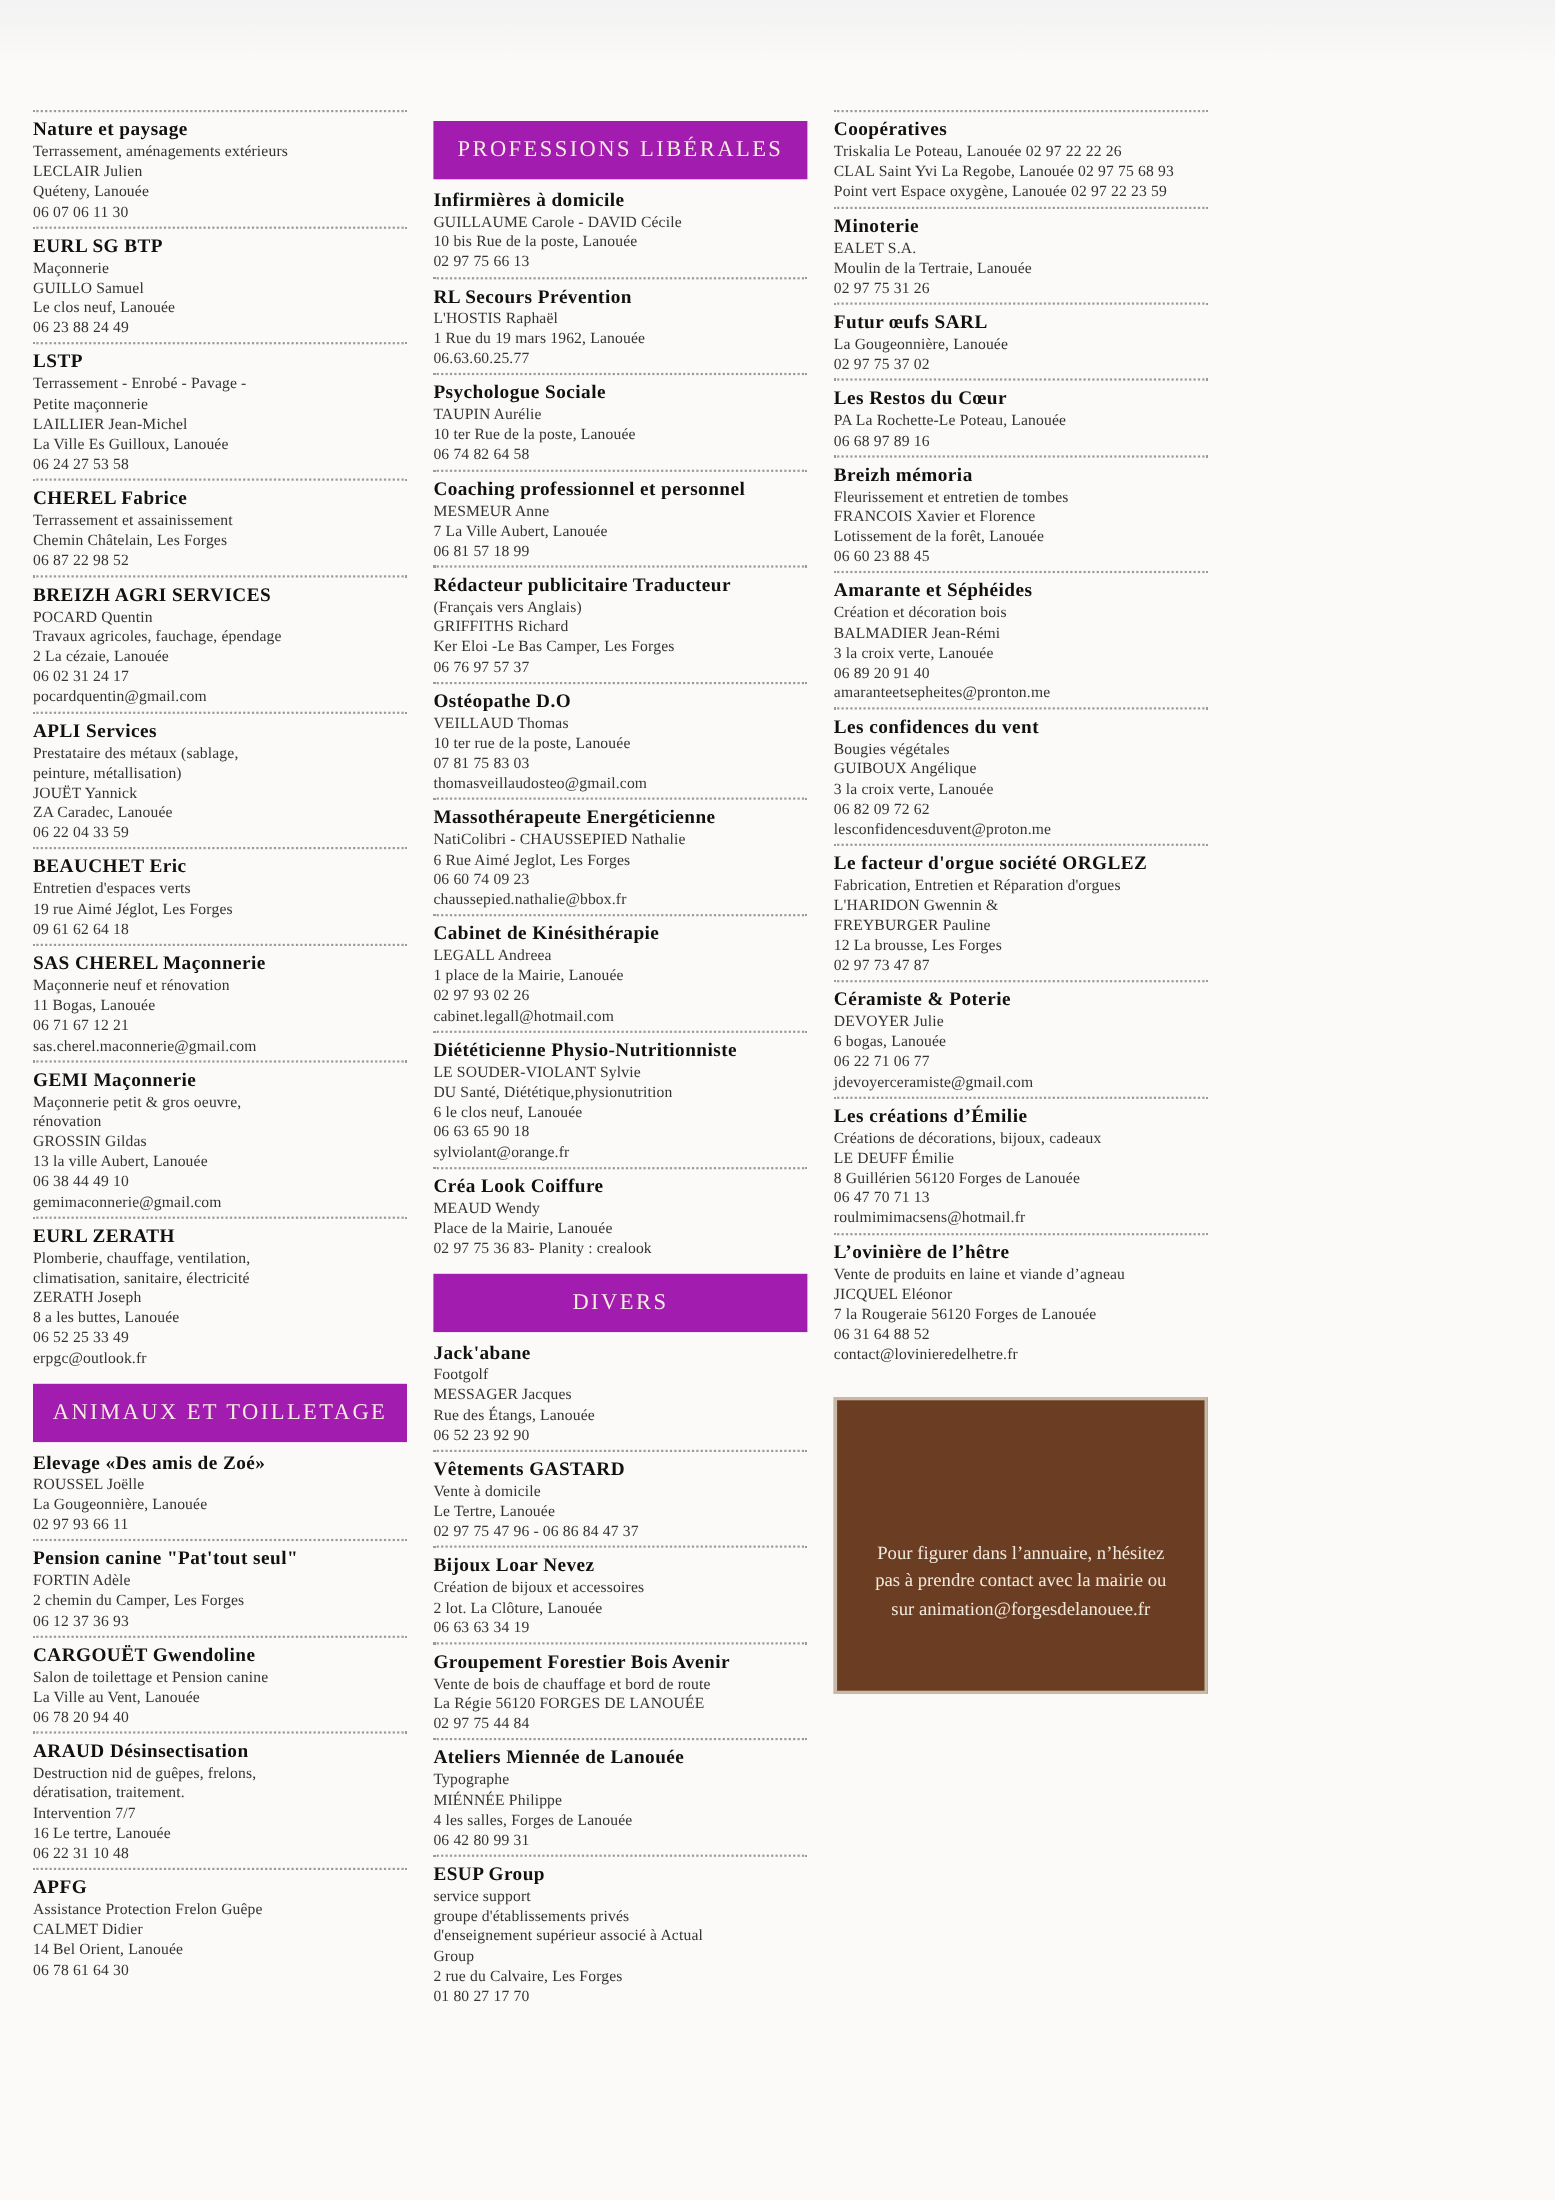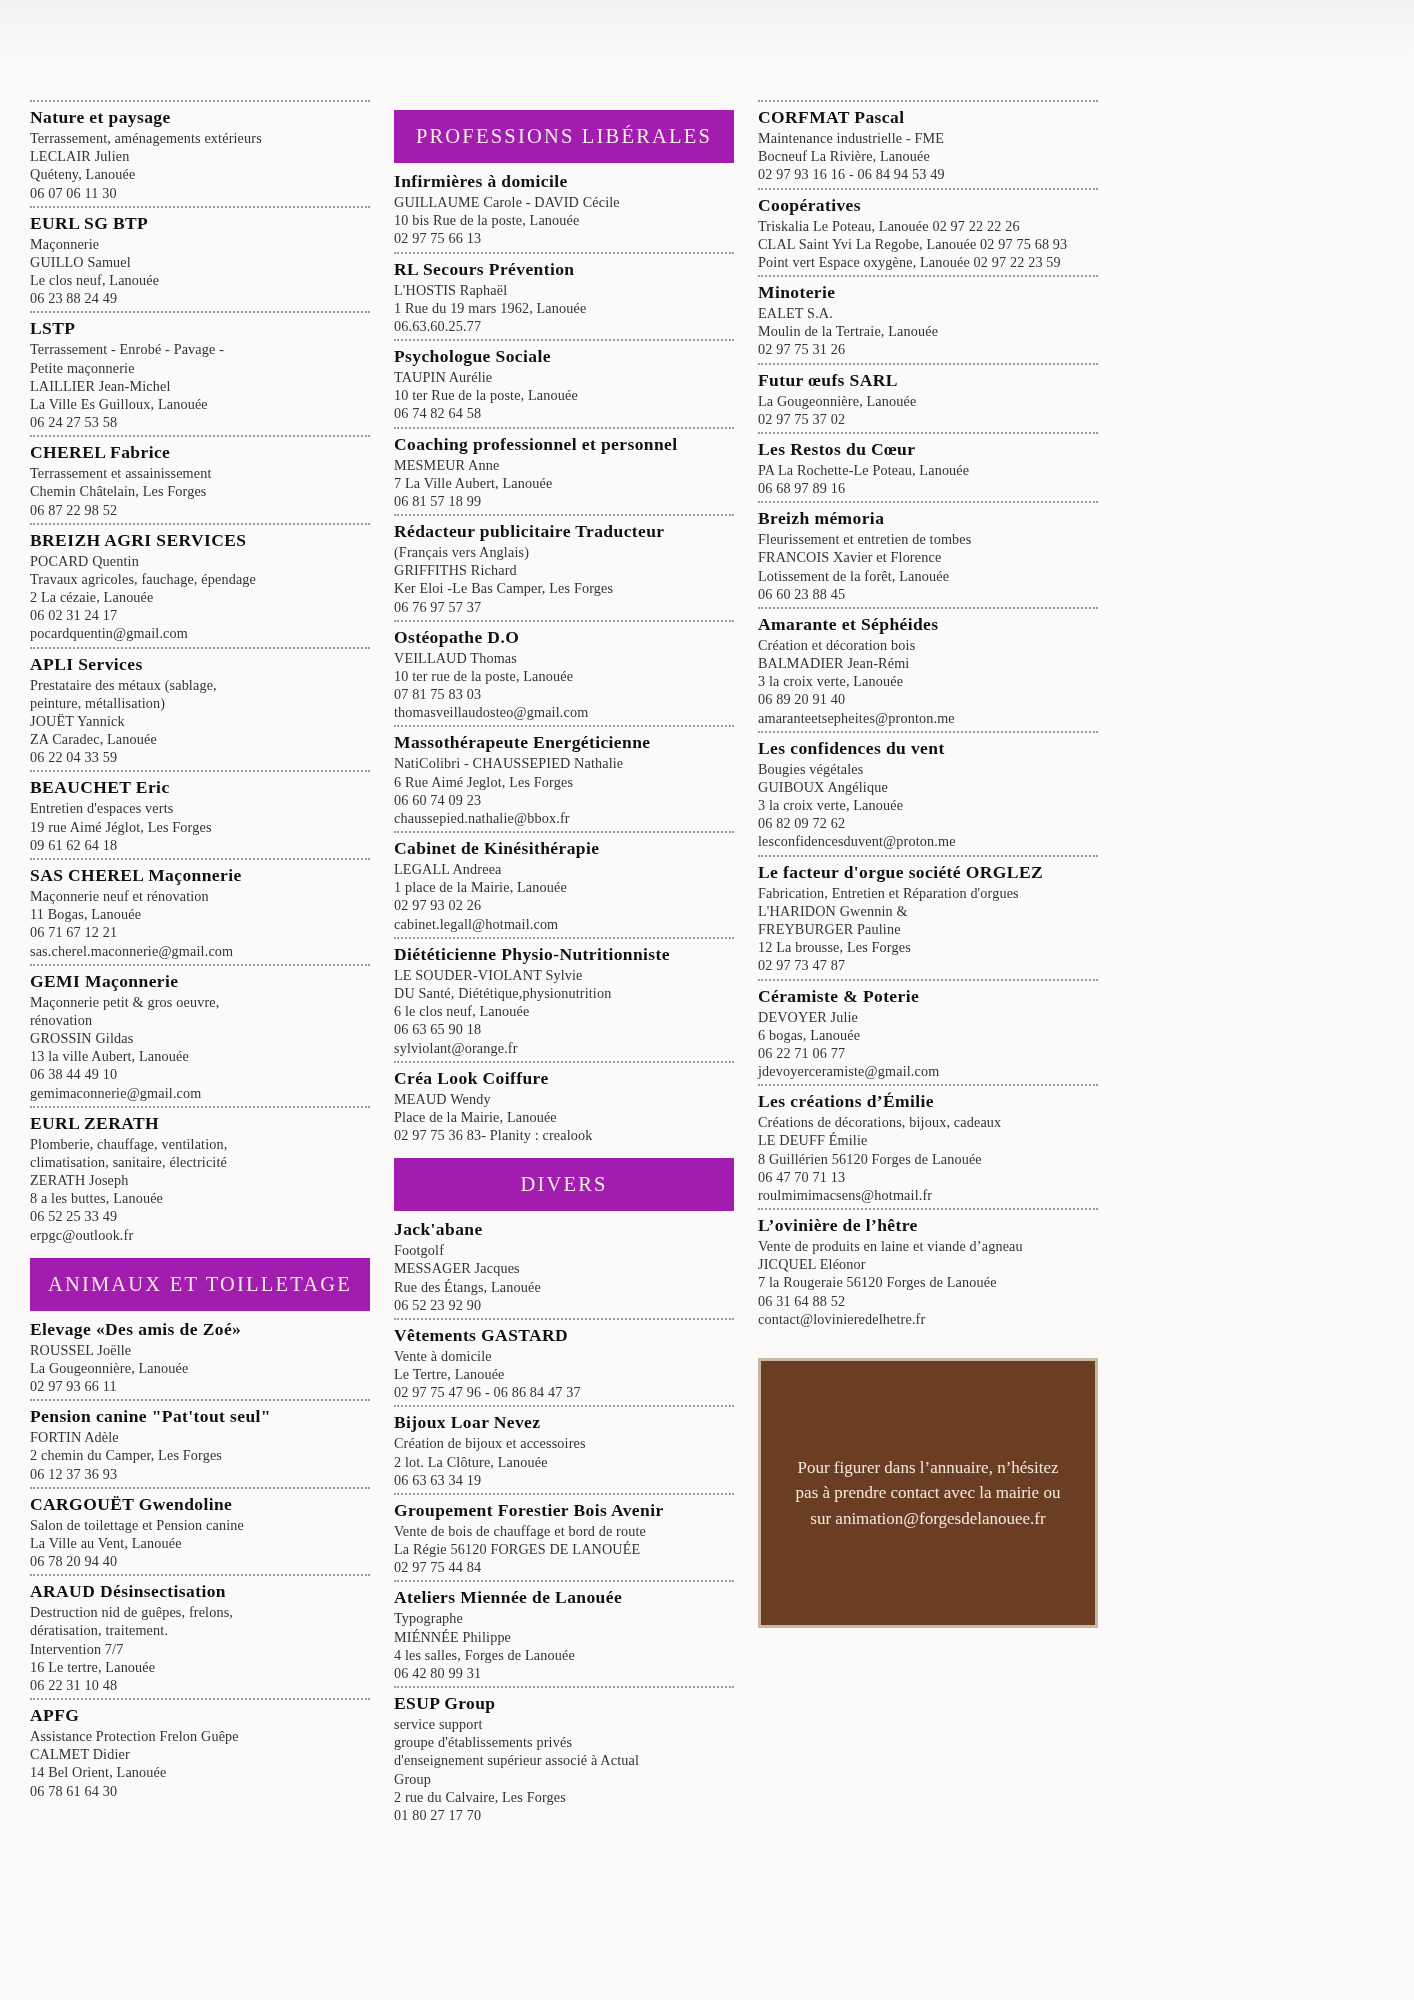--- a/index.html
+++ b/index.html
@@ -70,21 +70,21 @@
     margin-top: 26px;
     border: 3px solid #c8b9a6;
     background: #6b3d22;
     color: #f2e9dd;
     padding: 62px 24px 62px 24px;
     text-align: center;
     font-size: 17px;
     line-height: 1.5;
     min-height: 270px;
     display: flex;
-    align-items: center;
+    align-items: flex-end;
     justify-content: center;
   }
   .notice-inner { width: 100%; }
   .top-fade {
     position: absolute;
     top: 0; left: 0; right: 0; height: 60px;
     background: linear-gradient(#f2f2f2, #fbfaf8);
   }
 </style>
 </head>
@@ -310,26 +310,20 @@
           <div class="entry-line">service support</div>
           <div class="entry-line">groupe d'établissements privés</div>
           <div class="entry-line">d'enseignement supérieur associé à Actual</div>
           <div class="entry-line">Group</div>
           <div class="entry-line">2 rue du Calvaire, Les Forges</div>
           <div class="entry-line">01 80 27 17 70</div>
         </div>
       </div>
       <div class="col col-right">
         <div class="entry">
-          <div class="entry-title">CORFMAT Pascal</div>
-          <div class="entry-line">Maintenance industrielle - FME</div>
-          <div class="entry-line">Bocneuf La Rivière, Lanouée</div>
-          <div class="entry-line">02 97 93 16 16 - 06 84 94 53 49</div>
-        </div>
-        <div class="entry">
           <div class="entry-title">Coopératives</div>
           <div class="entry-line">Triskalia Le Poteau, Lanouée 02 97 22 22 26</div>
           <div class="entry-line">CLAL Saint Yvi La Regobe, Lanouée 02 97 75 68 93</div>
           <div class="entry-line">Point vert Espace oxygène, Lanouée 02 97 22 23 59</div>
         </div>
         <div class="entry">
           <div class="entry-title">Minoterie</div>
           <div class="entry-line">EALET S.A.</div>
           <div class="entry-line">Moulin de la Tertraie, Lanouée</div>
           <div class="entry-line">02 97 75 31 26</div>

